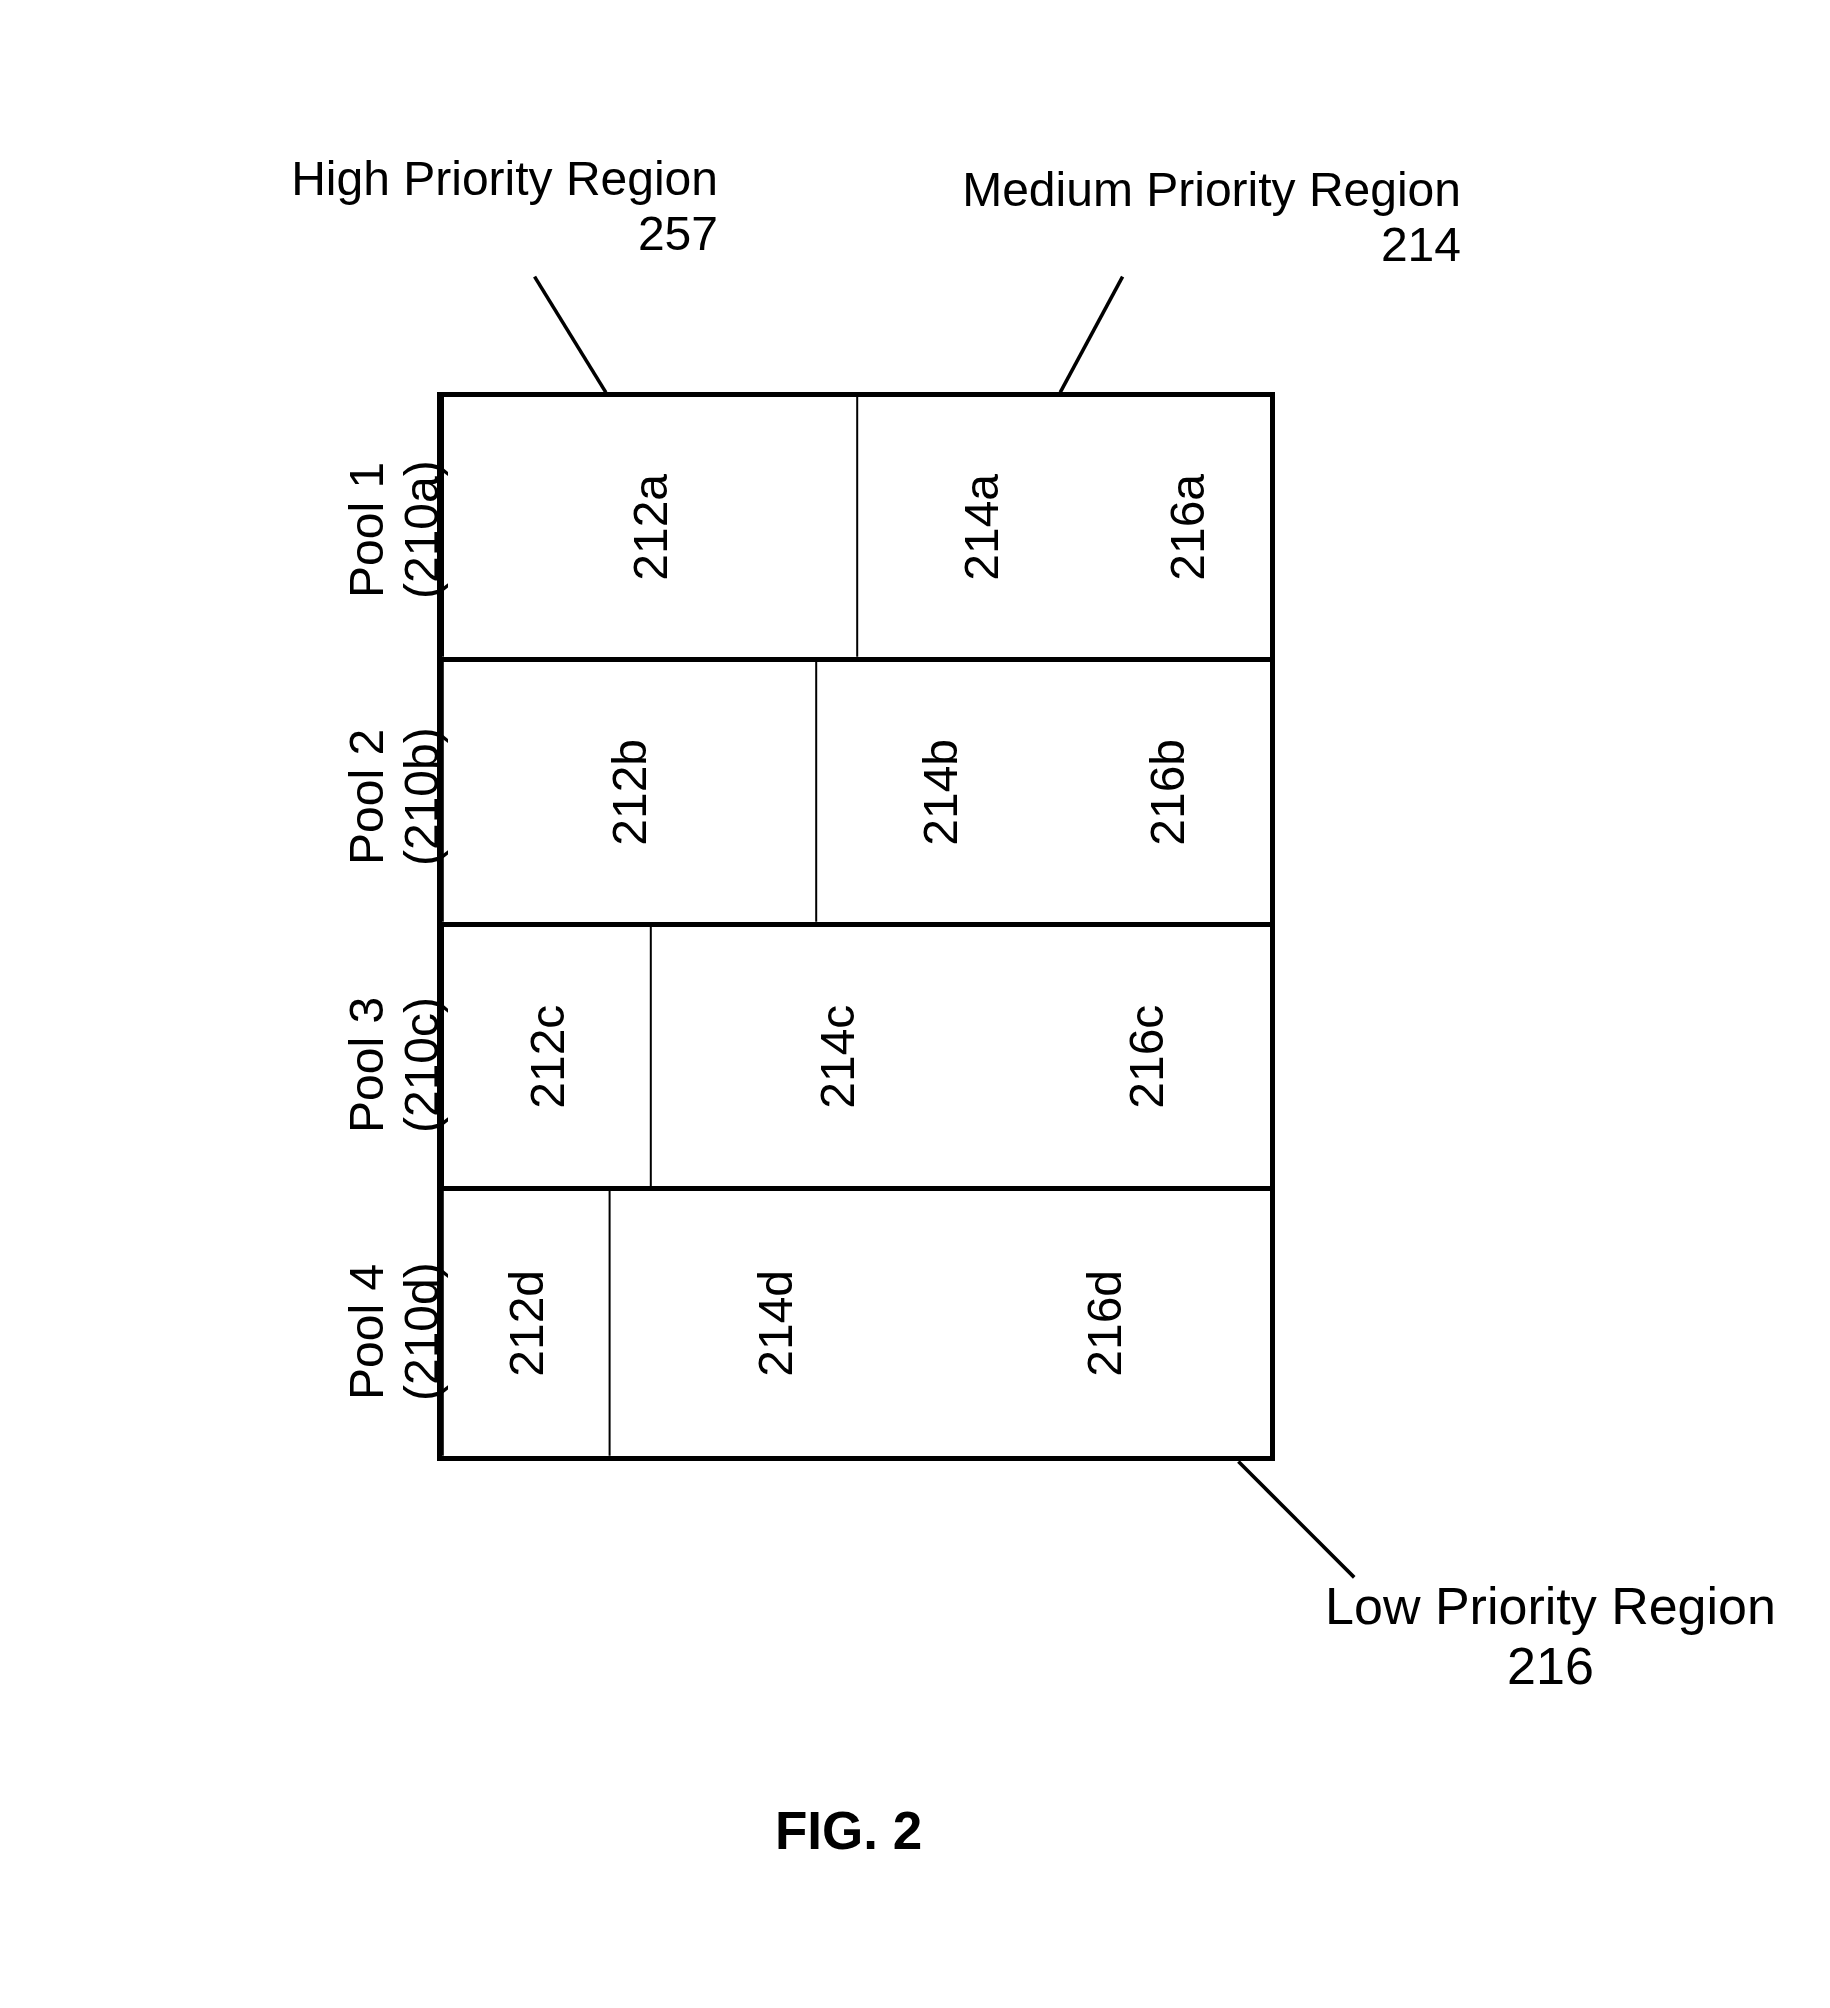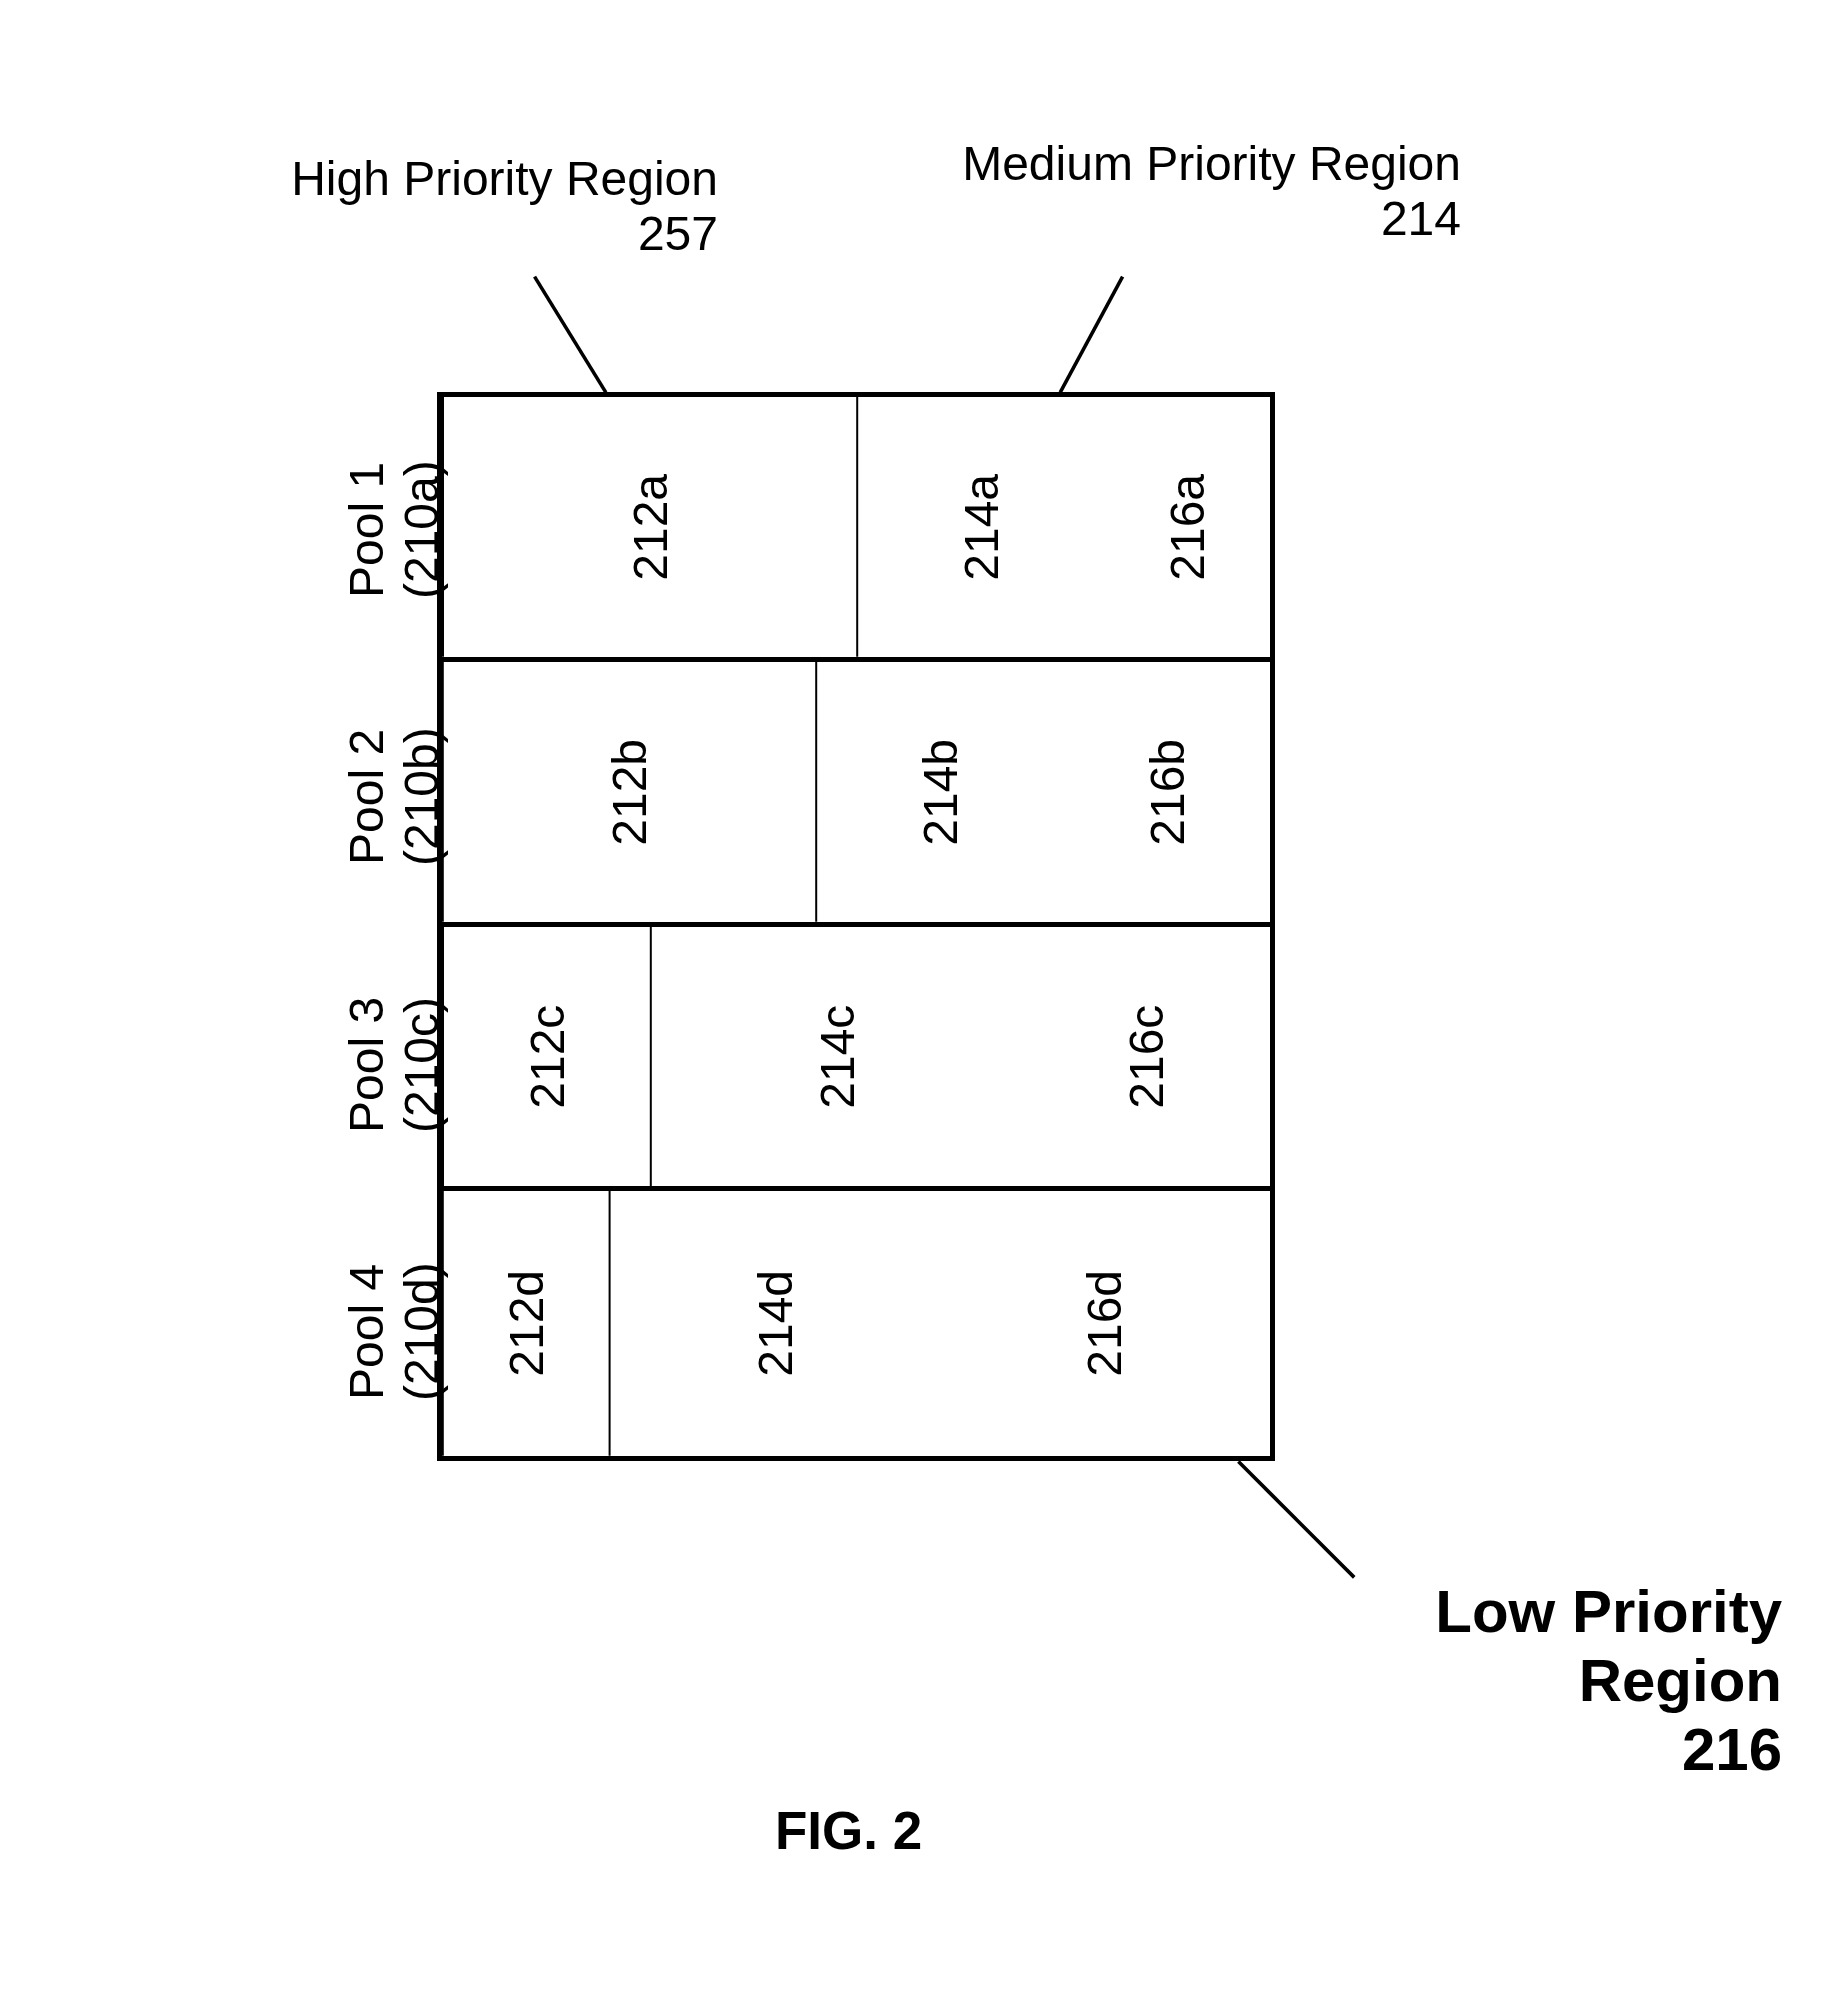--- a/index.html
+++ b/index.html
@@ -52,43 +52,42 @@
     justify-content: center;
     font-size: 48px;
     border-right: 2.7px solid #000;
     writing-mode: vertical-rl;
     transform: rotate(180deg);
   }
   .cell:last-child { border-right: none; }
   
   .bottom-label {
     position: absolute;
-    font-size: 60px;
-    text-align: right;
+    font-size: 52px;
+    text-align: center;
     line-height: 1.15;
-    font-weight: bold;
   }
   
   .fig-caption {
     position: absolute;
     font-size: 53px;
     font-weight: bold;
   }
 </style>
 </head>
 <body>
 
 <div class="stage">
 
   <div class="top-label" style="left:219px; top:151px; width:499px;">
     <span>High Priority Region</span><br>
     <span>257</span>
   </div>
 
-  <div class="top-label" style="left:891px; top:136px; width:570px;">
+  <div class="top-label" style="left:891px; top:162px; width:570px;">
     <span>Medium Priority Region</span><br>
     <span>214</span>
   </div>
 
   <svg style="position:absolute; left:0; top:0; width:1830px; height:2009px; pointer-events:none;" viewBox="0 0 2054 2254" width="1830" height="2009">
     <line x1="600" y1="310" x2="680" y2="440" stroke="#000" stroke-width="4"></line>
     <line x1="1260" y1="310" x2="1190" y2="440" stroke="#000" stroke-width="4"></line>
     <line x1="1390" y1="1640" x2="1520" y2="1770" stroke="#000" stroke-width="4"></line>
   </svg>
 

